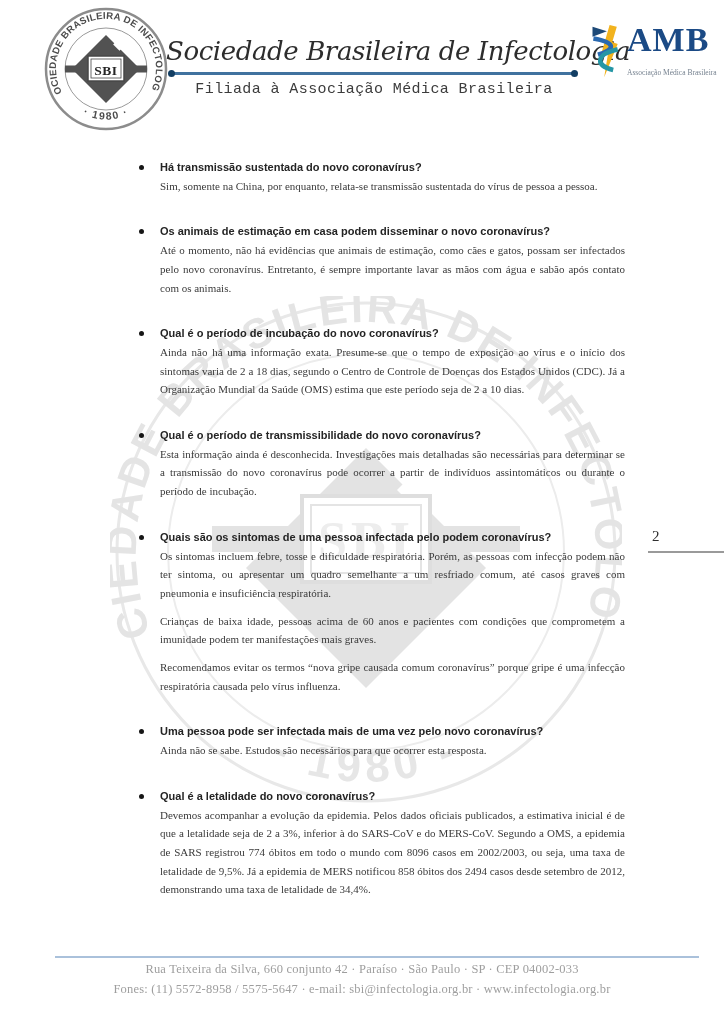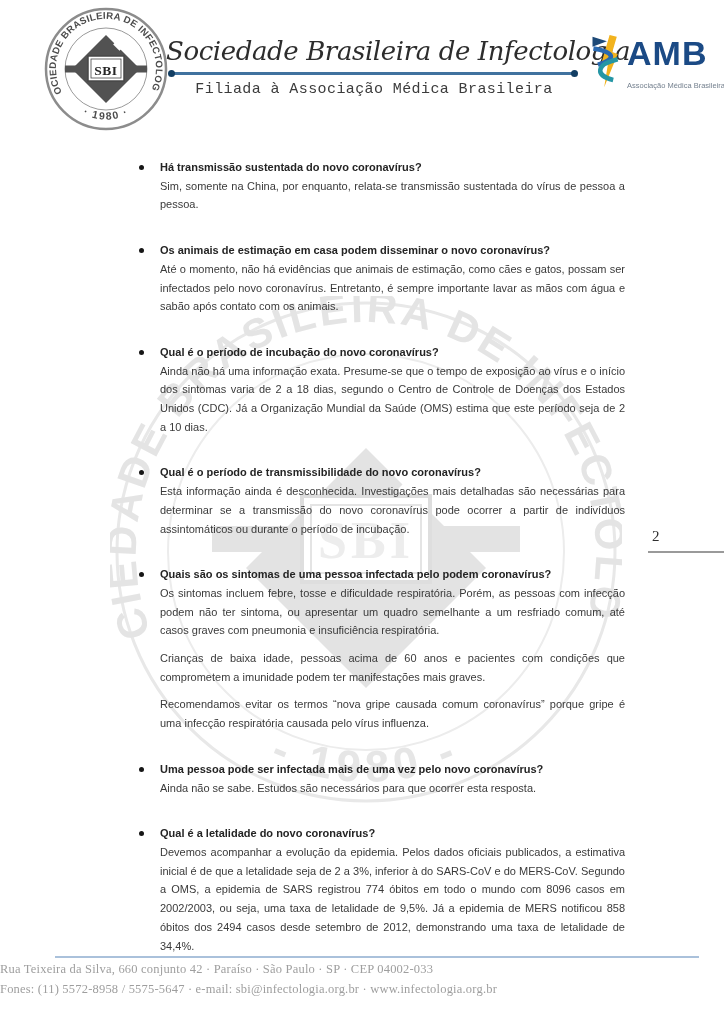--- a/index.html
+++ b/index.html
@@ -17,47 +17,47 @@
   .org-title {
     font-family:"DejaVu Serif", serif; font-style:italic; font-size:26px; color:#2d2d2d;
     white-space:nowrap; letter-spacing:-0.4px;
   }
   .divider { position:relative; height:3px; background:#40729f; margin:6px 8px 6px 6px; }
   .divider .dot { position:absolute; top:-2px; width:7px; height:7px; border-radius:50%; background:#123e63; }
   .divider .dot.left { left:-4px; }
   .divider .dot.right { right:-4px; }
   .org-subtitle { font-family:Liberation Mono, monospace; font-size:15px; color:#3c3c3c; letter-spacing:0.4px; }
 
-  .amb { position:absolute; left:588px; top:34px; display:flex; align-items:flex-end; z-index:2; }
+  .amb { position:absolute; left:588px; top:24px; display:flex; align-items:flex-start; z-index:2;font-family:Liberation Serif, serif; }
   .amb-text { margin-left:3px; }
   .amb-abbr { font-size:34px; font-weight:bold; color:#1b4a85; line-height:0.95; letter-spacing:1px; }
   .amb-name { font-size:7.5px; color:#75818f; margin-top:12px; white-space:nowrap; }
 
   
   .content { position:absolute; left:145px; top:158px; width:480px; z-index:2; }
   .qa { position:relative; margin-bottom:27px; font-size:11px; line-height:18.7px; color:#3a3a3a;margin-left:15px; }
   .qa .q { margin:0; font-size:11px; line-height:18.7px; font-weight:bold; color:#242424; }
   .qa .q::before {
     content:""; position:absolute; left:-21px; top:7px;
     width:5px; height:5px; border-radius:50%; background:#161616;
   }
-  .qa p { margin:0; text-align:justify; }
+  .qa p { margin:0; text-align:justify;font-family:Liberation Serif, serif; }
   .qa p + p { margin-top:9px; }
 
   
   .page-num {
     position:absolute; left:648px; top:528px; width:76px; z-index:2;
     border-bottom:2px solid #9a9a9a; padding:0 0 6px 4px;
     font-family:"Liberation Serif", serif; font-size:15px; color:#2f2f2f;
   }
 
   
   .footer-rule { position:absolute; left:55px; top:956px; width:644px; height:2px; background:#aac1db; z-index:2; }
   .footer-text {
-    position:absolute; left:0; top:959px; width:724px; z-index:2;
+    position:absolute; left:0; top:959px; width:724px; text-align:center; z-index:2;
     font-family:"Liberation Serif", serif; font-size:12.5px; line-height:20px;
     color:#9e9e9e; letter-spacing:0.2px;
   }
 </style>
 </head>
 <body>
 
 <div class="page">
 
   <svg class="watermark" viewBox="0 0 512 512" aria-hidden="true">

